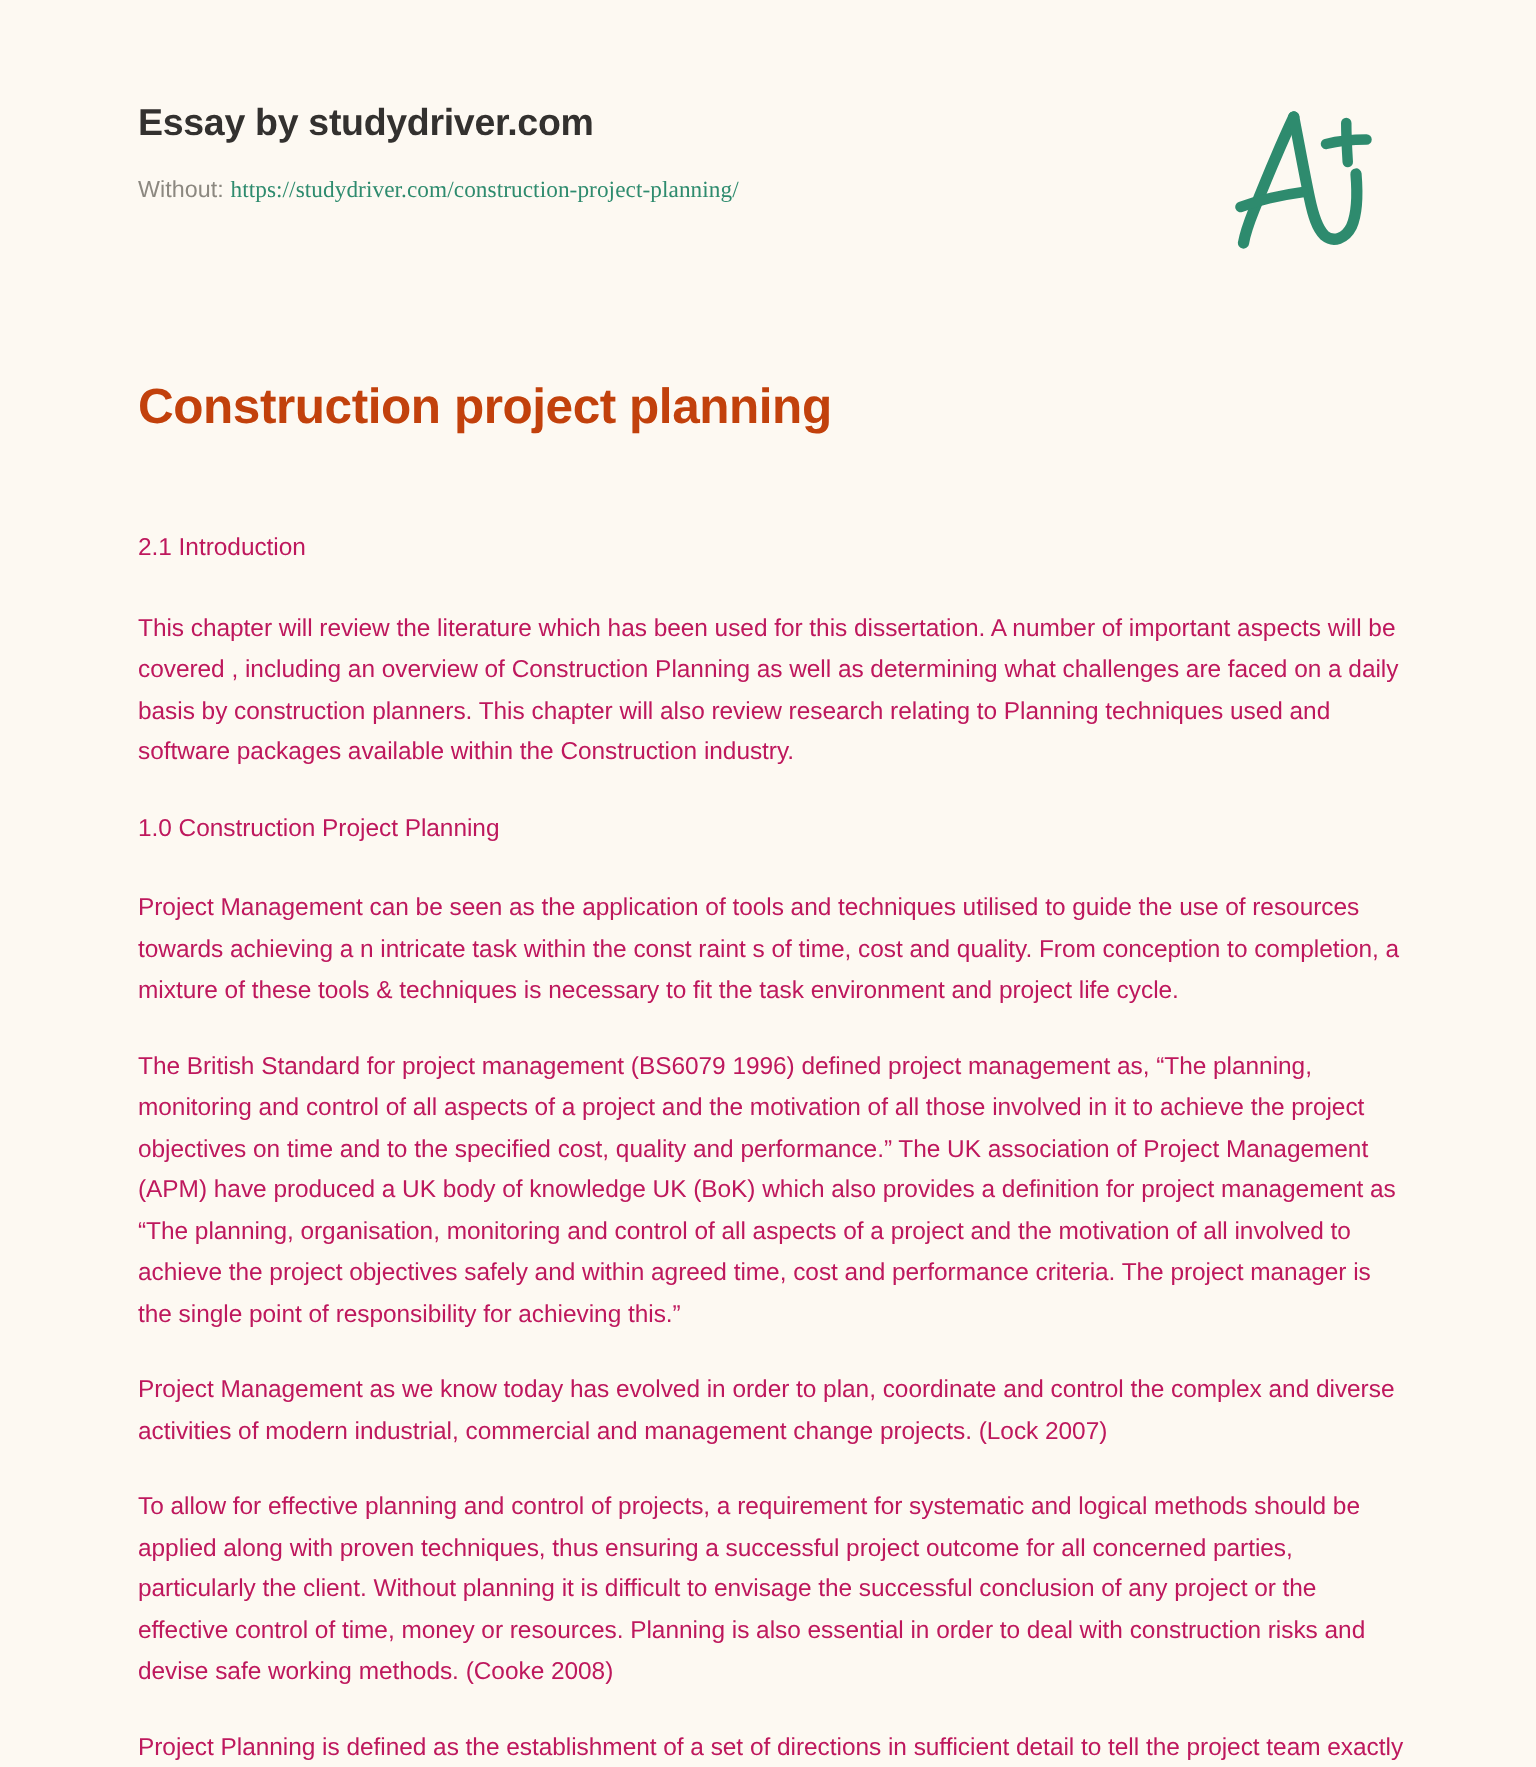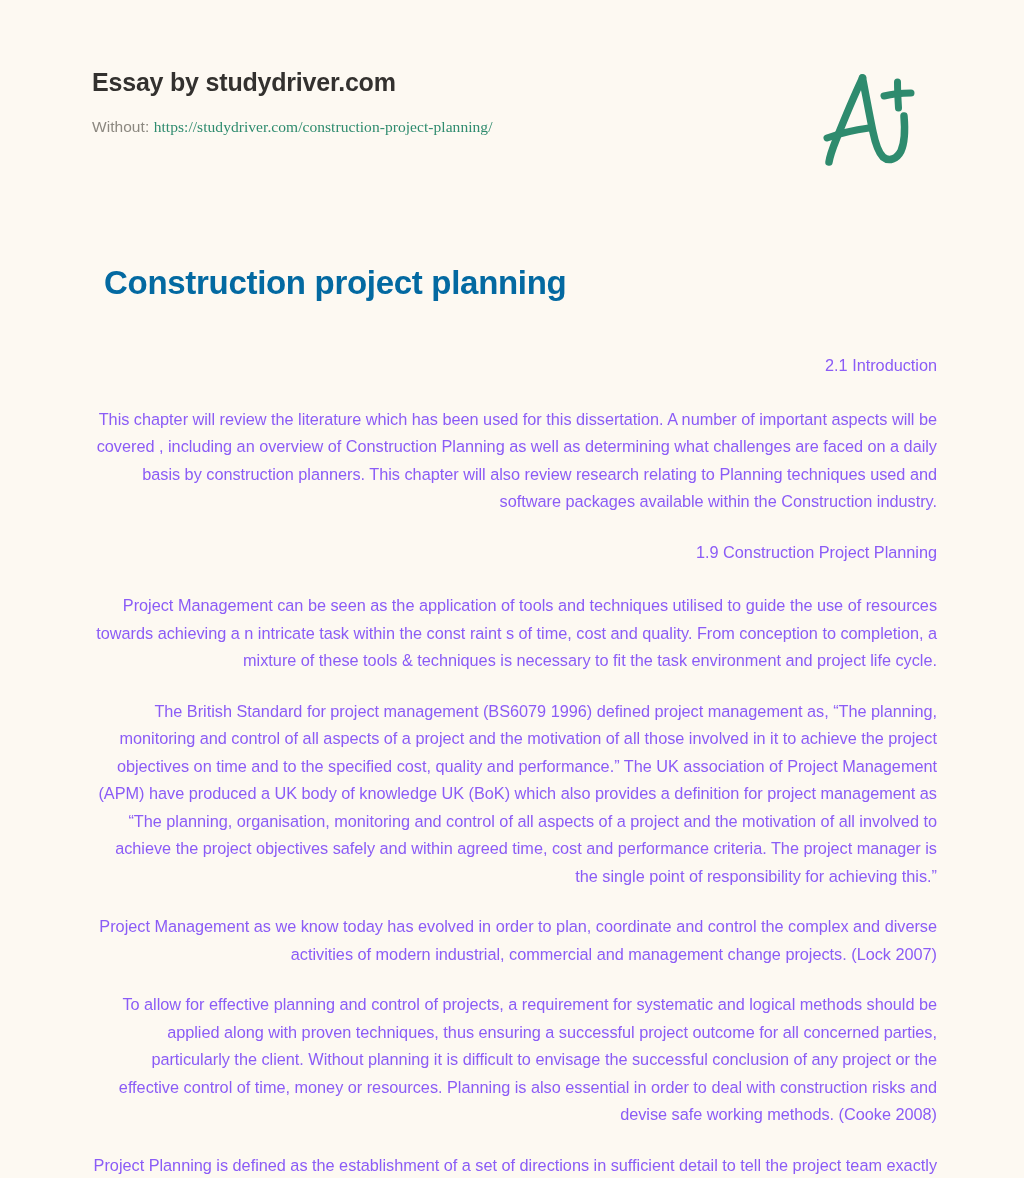--- a/index.html
+++ b/index.html
@@ -81,44 +81,44 @@
     display: block;
     width: 112px;
     height: 100px;
   }
 
   
   .doc-title {
     position: absolute;
     left: 92px;
     top: 249px;
-    margin: 12px;
+    margin: 0;
     font-size: 33px;
     line-height: 44px;
     font-weight: 700;
-    color: #0369a1;
+    color: #c2410c;
     letter-spacing: -0.3px;
     white-space: nowrap;
   }
 
   
   .content {
     position: absolute;
     left: 92px;
     top: 352px;
     width: 845px;
   }
 
   .content p {
     margin: 0 0 23px 0;
     font-size: 16.3px;
     line-height: 27.5px;
-    color: #8b5cf6;
+    color: #be185d;
     letter-spacing: -0.02px;
-    text-align: right;
+    text-align: left;
   }
 
   .content p.section-head {
     margin-bottom: 26px;
   }
 
   .content p:last-child {
     margin-bottom: 0;
   }
 </style>
@@ -155,21 +155,21 @@
         </g>
       </svg>
     </div>
   </div>
 
   <h1 class="doc-title">Construction project planning</h1>
 
   <div class="content">
     <p class="section-head">2.1 Introduction</p>
     <p>This chapter will review the literature which has been used for this dissertation. A number of important aspects will be covered , including an overview of Construction Planning as well as determining what challenges are faced on a daily basis by construction planners. This chapter will also review research relating to Planning techniques used and software packages available within the Construction industry.</p>
-    <p class="section-head">1.9 Construction Project Planning</p>
+    <p class="section-head">1.0 Construction Project Planning</p>
     <p>Project Management can be seen as the application of tools and techniques utilised to guide the use of resources towards achieving a n intricate task within the const raint s of time, cost and quality. From conception to completion, a mixture of these tools &amp; techniques is necessary to fit the task environment and project life cycle.</p>
     <p>The British Standard for project management (BS6079 1996) defined project management as, “The planning, monitoring and control of all aspects of a project and the motivation of all those involved in it to achieve the project objectives on time and to the specified cost, quality and performance.” The UK association of Project Management (APM) have produced a UK body of knowledge UK (BoK) which also provides a definition for project management as “The planning, organisation, monitoring and control of all aspects of a project and the motivation of all involved to achieve the project objectives safely and within agreed time, cost and performance criteria. The project manager is the single point of responsibility for achieving this.”</p>
     <p>Project Management as we know today has evolved in order to plan, coordinate and control the complex and diverse activities of modern industrial, commercial and management change projects. (Lock 2007)</p>
     <p>To allow for effective planning and control of projects, a requirement for systematic and logical methods should be applied along with proven techniques, thus ensuring a successful project outcome for all concerned parties, particularly the client. Without planning it is difficult to envisage the successful conclusion of any project or the effective control of time, money or resources. Planning is also essential in order to deal with construction risks and devise safe working methods. (Cooke 2008)</p>
     <p>Project Planning is defined as the establishment of a set of directions in sufficient detail to tell the project team exactly what must be done, when it must be done and what resources to use in order to produce the deliverables of the project successfully. (Zwikael 2008). Construction planning is an essential and challenging activity in the management and implementation of construction projects. It occupies the choice of technology, the description of work tasks, the estimation of the necessary resources and durations for individual tasks, and the identification of any interactions among the different work tasks. Hendrickson (1998) believes a good constructi</p>
   </div>
 
 </div>
 
 </body></html>

